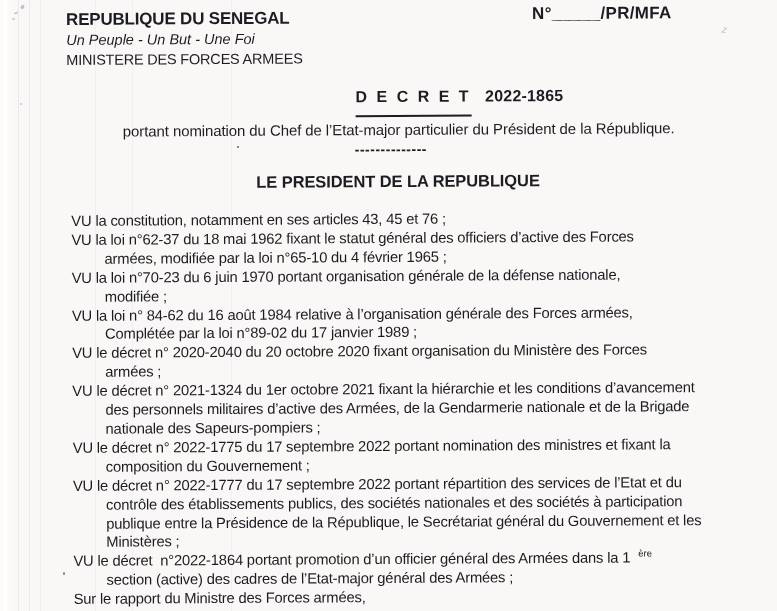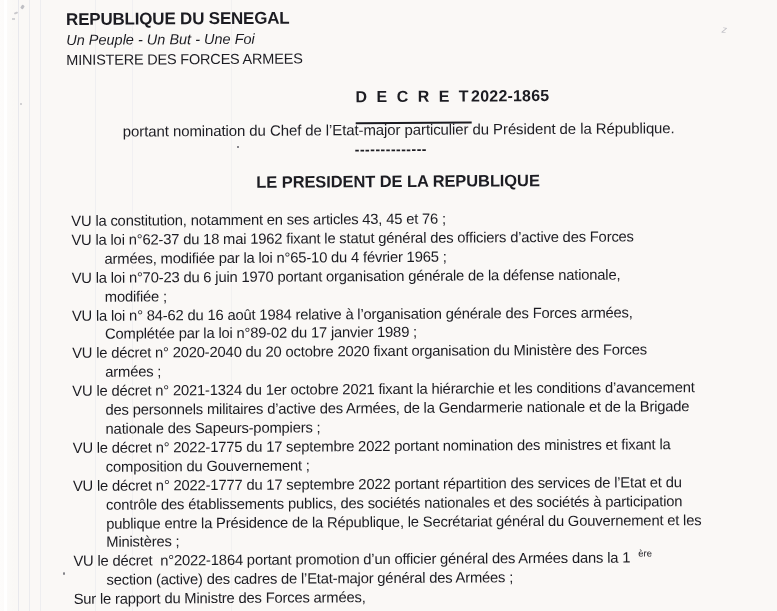--- a/index.html
+++ b/index.html
@@ -22,22 +22,22 @@
   .s5{left:95px;background:rgba(168,178,205,0.12);}
   .s6{left:132px;background:rgba(168,178,205,0.10);}
   .s7{left:231px;background:rgba(168,178,205,0.09);}
   .content{position:absolute;inset:0;transform:rotate(-0.35deg);transform-origin:50% 55%;}
   .letterhead-left{position:absolute;left:68px;top:8px;line-height:19px;white-space:nowrap;}
   .republic{font-weight:bold;font-size:17px;letter-spacing:-0.2px;}
   .motto{font-style:italic;font-size:14.5px;margin-top:2px;}
   .ministry{font-size:14.5px;letter-spacing:-0.2px;margin-top:1px;}
   .ref-number{position:absolute;left:534px;top:5px;font-weight:bold;font-size:17px;letter-spacing:0.3px;white-space:nowrap;}
   .title-row{position:absolute;left:357px;top:88px;font-weight:bold;font-size:16px;white-space:nowrap;}
-  .decree-label{letter-spacing:2.5px;border-bottom:2px solid #1c1c22;padding-bottom:17px;}
-  .decree-number{letter-spacing:0.2px;}
+  .decree-label{letter-spacing:2.5px;border-bottom:2px solid #1c1c22;padding-bottom:10px;}
+  .decree-number{margin-left:14px;letter-spacing:0.2px;}
   .subject{position:absolute;left:0;right:0;top:121px;text-align:center;padding-left:23px;font-size:15px;letter-spacing:-0.1px;}
   .divider{position:absolute;left:0;right:0;top:141px;text-align:center;padding-left:7px;font-size:14px;font-weight:bold;letter-spacing:0.5px;}
   .salutation{position:absolute;left:0;right:0;top:172px;text-align:center;padding-left:21px;font-weight:bold;font-size:16.5px;letter-spacing:-0.1px;}
   .clauses{position:absolute;left:72px;top:210px;width:680px;font-size:14.8px;letter-spacing:-0.2px;}
   .cl-line{line-height:18.9px;white-space:pre-wrap;}
   .cl-line.cont{margin-left:33px;}
   .cl-line sup{font-size:9.5px;line-height:0;vertical-align:super;letter-spacing:0;margin-left:8px;}
   .closing-line{line-height:18.9px;}
   
   .mark{position:absolute;pointer-events:none;}
@@ -70,20 +70,21 @@
   <div class="mark dot-c"></div>
 
   <div class="content">
 
     <div class="letterhead-left">
       <div class="republic">REPUBLIQUE DU SENEGAL</div>
       <div class="motto">Un Peuple - Un But - Une Foi</div>
       <div class="ministry">MINISTERE DES FORCES ARMEES</div>
     </div>
 
+    <div class="ref-number">N°_____/PR/MFA</div>
 
     <div class="title-row">
       <span class="decree-label">D E C R E T</span><span class="decree-number">2022-1865</span>
     </div>
 
     <div class="subject">portant nomination du Chef de l’Etat-major particulier du Président de la République.</div>
     <div class="divider">--------------</div>
     <div class="salutation">LE PRESIDENT DE LA REPUBLIQUE</div>
 
     <div class="clauses">

